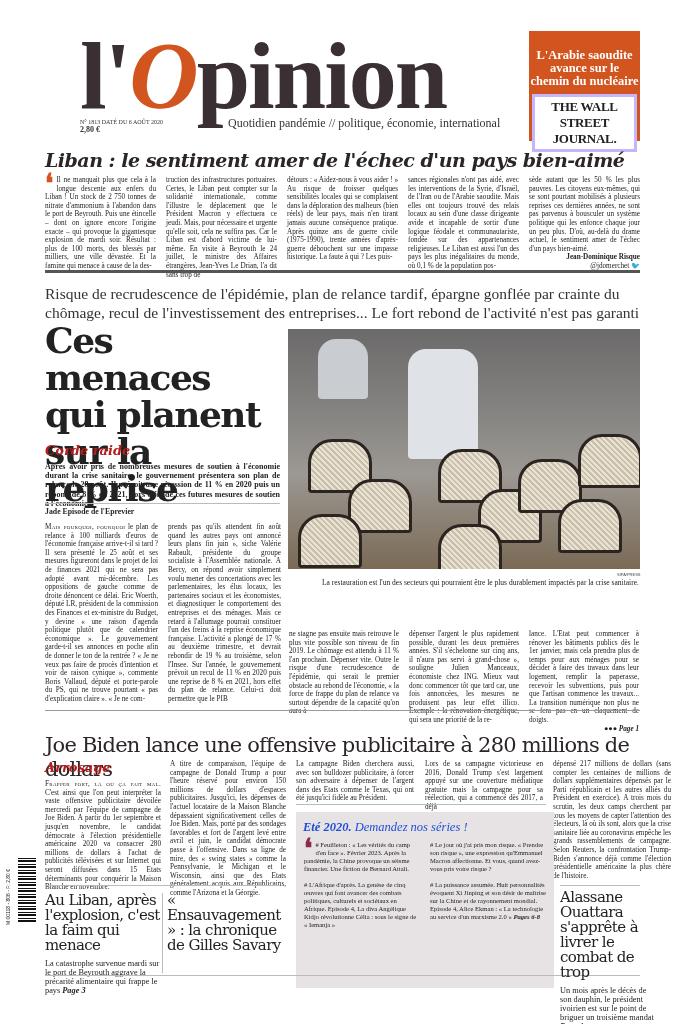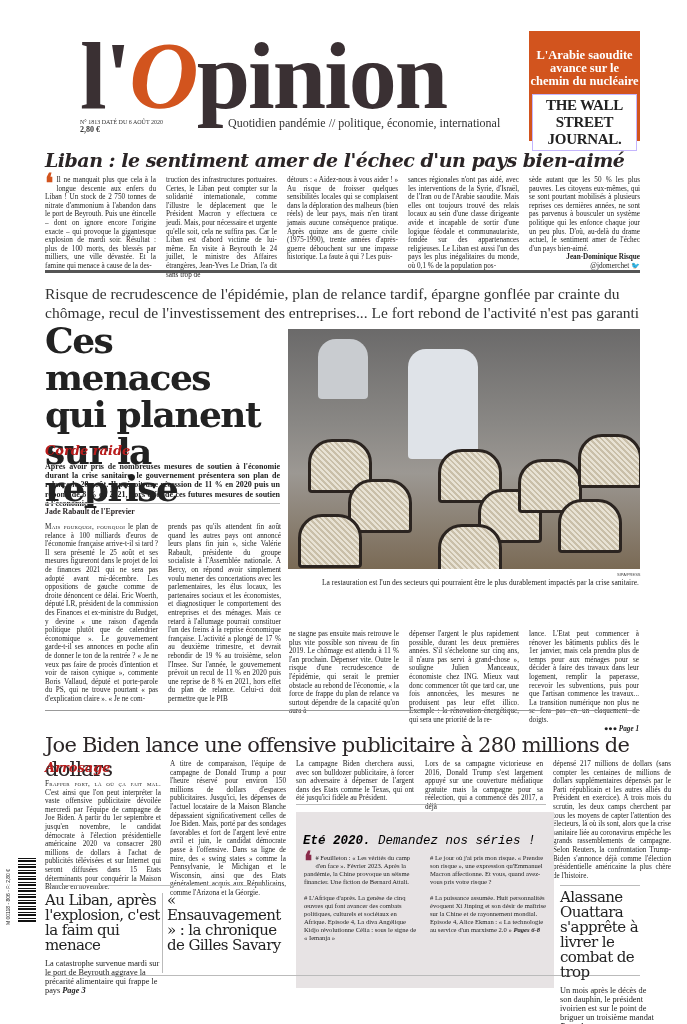--- a/index.html
+++ b/index.html
@@ -5,38 +5,38 @@
   html,body{margin:0;padding:0;background:#fff;}
   body{width:687px;height:1024px;position:relative;overflow:hidden;font-family:"DejaVu Serif",serif;color:#2b2526;}
   .abs{position:absolute;}
   .logo{left:80px;top:28px;font-family:"Liberation Serif",serif;font-size:96px;line-height:96px;font-weight:700;color:#3a3033;letter-spacing:-2px;}
   .logo .o{color:#d2541e;font-style:italic;}
   .issue{left:80px;top:118px;font-size:6px;font-family:"Liberation Serif",serif;color:#333;line-height:8px;}
   .issue .price{font-size:8px;font-weight:700;}
   .tagline{left:228px;top:116px;font-family:"Liberation Serif",serif;font-size:12px;color:#333;}
   .promo{left:529px;top:31px;width:111px;height:110px;background:#d2541e;color:#fff;text-align:center;font-family:"Liberation Sans",sans-serif;}
   .promo .ptitle{font-size:12.5px;line-height:13px;font-weight:700;margin-top:18px;font-family:"Liberation Serif",serif;}
-  .promo .wsj{background:#fff;color:#222;font-family:"Liberation Serif",serif;font-size:15px;font-weight:700;margin:6px 3px 0 3px;padding:2px 0;border:1px solid #c4b5fd;letter-spacing:-0.3px;}
+  .promo .wsj{background:#fff;color:#222;font-family:"Liberation Serif",serif;font-size:13px;font-weight:700;margin:6px 3px 0 3px;padding:2px 0;border:3px solid #c4b5fd;letter-spacing:-0.3px;}
   .promo .page{font-style:italic;font-weight:700;font-size:11px;margin-top:8px;font-family:"Liberation Serif",serif;text-decoration:underline;}
   .hl1{left:45px;top:149px;font-size:19px;font-style:italic;font-weight:700;font-family:"DejaVu Serif",serif;color:#2b2526;letter-spacing:-0.5px;}
   .cols{display:flex;gap:10px;}
   .col{font-family:"Liberation Serif",serif;font-size:7.2px;line-height:8.6px;text-align:justify;color:#222;}
   .rule{height:3px;background:#555;}
   .thin{height:1px;background:#bbb;}
   .deck{left:45px;top:284px;width:600px;font-family:"Liberation Serif",serif;font-size:15.5px;line-height:19px;color:#333;}
   .bigh{left:45px;top:322px;width:235px;font-family:"DejaVu Serif",serif;font-size:36px;line-height:37px;font-weight:700;color:#222;letter-spacing:-1.5px;}
   .kicker{font-family:"DejaVu Serif",serif;font-style:italic;font-weight:700;color:#b91c1c;font-size:13px;}
   .photo{left:288px;top:329px;width:352px;height:240px;background:linear-gradient(180deg,#6b6a6a 0%,#8a8885 40%,#9c9893 60%,#7a6a55 100%);overflow:hidden;}
   .chair{position:absolute;width:58px;height:48px;border-radius:24px 24px 4px 4px;border:3px solid #2b2420;background:repeating-linear-gradient(45deg,#e8e2d4 0 2px,#c9bfa9 2px 4px);}
   .person{position:absolute;background:#dfe3e8;border-radius:18px 18px 4px 4px;}
   .caption{left:322px;top:578px;font-family:"Liberation Serif",serif;font-size:7.5px;color:#222;}
   .credit{left:617px;top:572px;font-size:4px;font-family:"Liberation Sans",sans-serif;color:#444;}
   .hl2{left:45px;top:733px;font-family:"DejaVu Serif",serif;font-size:21px;color:#2b2526;letter-spacing:-0.8px;}
   .box{left:296px;top:812px;width:258px;height:176px;background:#e7e3e4;}
-  .boxtitle{font-family:Liberation Mono, monospace;font-style:italic;font-size:12.5px;color:#000000;padding:8px 0 0 7px;margin-top:14px;}
+  .boxtitle{font-family:Liberation Serif, serif;font-style:italic;font-size:12.5px;color:#1d4ed8;padding:8px 0 0 7px;}
   .boxtitle b{font-weight:700;}
   .boxgrid{display:grid;grid-template-columns:1fr 1fr;gap:8px 10px;padding:6px 8px;font-family:"Liberation Serif",serif;font-size:6.6px;line-height:8px;color:#222;}
   .teaser h3{margin:0;font-family:"DejaVu Serif",serif;font-weight:400;font-size:15px;line-height:15px;color:#222;letter-spacing:-0.6px;}
   .teaser p{margin:6px 0 0 0;font-family:"Liberation Serif",serif;font-size:8.3px;line-height:9px;color:#222;}
   .teaser i{font-weight:700;}
   .barcode{left:18px;top:856px;width:18px;height:66px;background:repeating-linear-gradient(0deg,#111 0 2px,#fff 2px 3px,#111 3px 4px,#fff 4px 6px);}
   .barlabel{left:5px;top:860px;font-size:5px;font-family:"Liberation Sans",sans-serif;transform:rotate(-90deg);transform-origin:left top;white-space:nowrap;color:#222;}
   .smallcaps{font-variant:small-caps;letter-spacing:0.3px;}
   .quote-mark{color:#d2541e;font-size:26px;line-height:14px;font-weight:700;float:left;margin-right:3px;font-family:"DejaVu Serif",serif;}
   .quote-mark.plum{color:#8a2a4a;}
@@ -70,21 +70,21 @@
     <div style="text-align:right;"><span>@jdomerchet</span> <span style="color:#1da1f2;">🐦</span></div>
   </div>
 </div>
 <div class="abs rule" style="left:45px;top:270px;width:595px;"></div>
 
 <div class="abs deck">Risque de recrudescence de l'épidémie, plan de relance tardif, épargne gonflée par crainte du chômage, recul de l'investissement des entreprises... Le fort rebond de l'activité n'est pas garanti</div>
 <div class="abs bigh">Ces menaces qui planent sur la reprise</div>
 <div class="abs kicker" style="left:45px;top:443px;">Corde raide</div>
 <div class="abs" style="left:45px;top:462px;width:235px;font-family:'Liberation Serif',serif;font-size:8px;line-height:9.2px;font-weight:700;color:#222;text-align:justify;">Après avoir pris de nombreuses mesures de soutien à l'économie durant la crise sanitaire, le gouvernement présentera son plan de relance le 28 août. Il prévoit une récession de 11 % en 2020 puis un rebond de 8 % en 2021, hors effet de ces futures mesures de soutien à l'économie.</div>
 <div class="abs thin" style="left:45px;top:503px;width:235px;"></div>
-<div class="abs" style="left:45px;top:507px;font-family:'Liberation Serif',serif;font-size:7.8px;font-weight:700;">Jade Rabault de l'Eprevier</div>
+<div class="abs" style="left:45px;top:507px;font-family:'Liberation Serif',serif;font-size:7.8px;font-weight:700;">Jade Episode de l'Eprevier</div>
 
 <div class="abs cols" style="left:45px;top:523px;width:236px;">
   <div class="col" style="width:113px;"><span class="smallcaps">Mais pourquoi, pourquoi</span> <span>le plan de relance à 100 milliards d'euros de l'économie française arrive-t-il si tard ? Il sera présenté le 25 août et ses mesures figureront dans le projet de loi de finances 2021 qui ne sera pas adopté avant mi-décembre. Les oppositions de gauche comme de droite dénoncent ce délai. Eric Woerth, député LR, président de la commission des Finances et ex-ministre du Budget, y devine « une raison d'agenda politique plutôt que de calendrier économique ». Le gouvernement garde-t-il ses annonces en poche afin de donner le ton de la rentrée ? « Je ne veux pas faire de procès d'intention et voir de raison cynique », commente Boris Vallaud, député et porte-parole du PS, qui ne trouve pourtant « pas d'explication claire ». « Je ne com-</span></div>
   <div class="col" style="width:113px;">prends pas qu'ils attendent fin août quand les autres pays ont annoncé leurs plans fin juin », siche Valérie Rabault, présidente du groupe socialiste à l'Assemblée nationale. A Bercy, on répond avoir simplement voulu mener des concertations avec les parlementaires, les élus locaux, les partenaires sociaux et les économistes, et diagnostiquer le comportement des entreprises et des ménages. Mais ce retard à l'allumage pourrait constituer l'un des freins à la reprise économique française. L'activité a plongé de 17 % au deuxième trimestre, et devrait rebondir de 19 % au troisième, selon l'Insee. Sur l'année, le gouvernement prévoit un recul de 11 % en 2020 puis une reprise de 8 % en 2021, hors effet du plan de relance. Celui-ci doit permettre que le PIB</div>
 </div>
 
 <div class="abs photo">
   <div class="person" style="left:30px;top:10px;width:50px;height:60px;background:#c9ccd0;"></div>
   <div class="person" style="left:120px;top:20px;width:70px;height:110px;"></div>
   <div class="chair" style="left:20px;top:110px;"></div>

